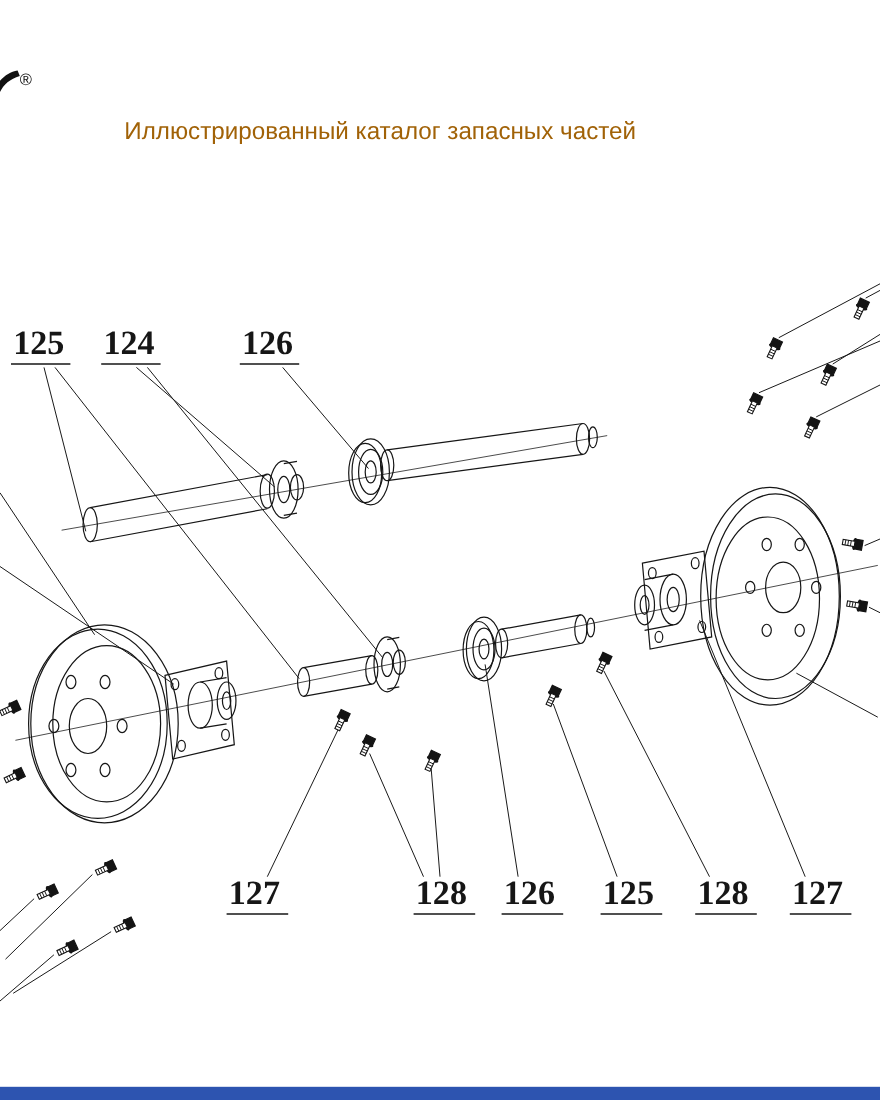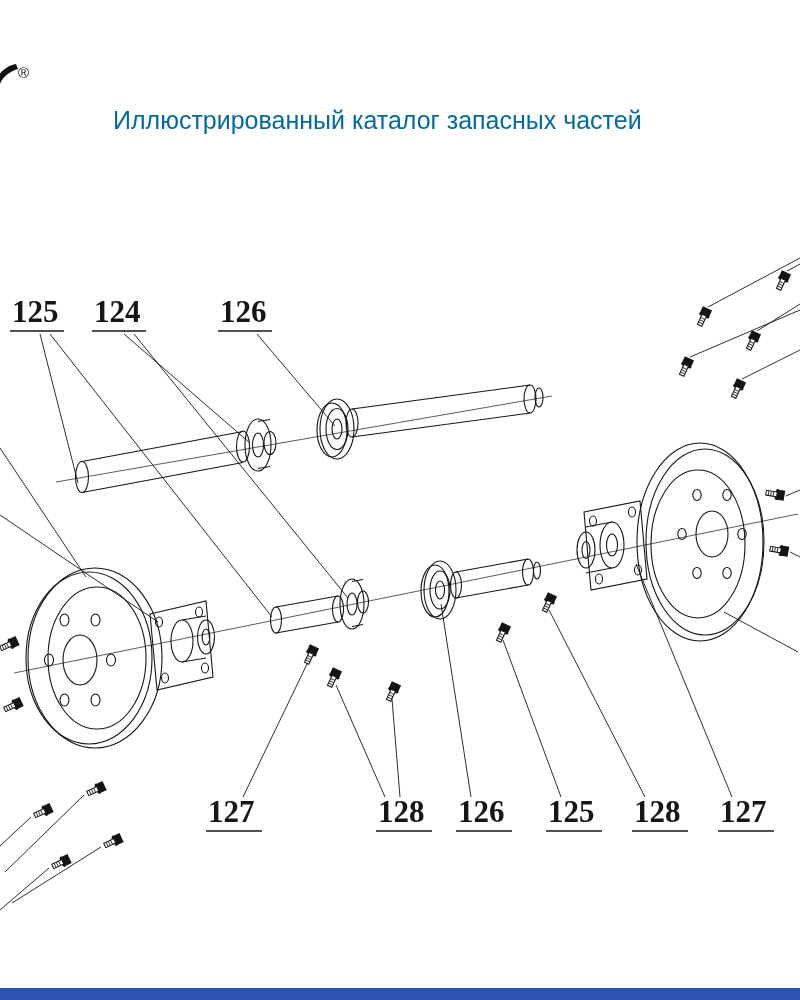--- a/index.html
+++ b/index.html
@@ -3,21 +3,21 @@
 <meta charset="utf-8">
 <style>
   * { margin:0; padding:0; box-sizing:border-box; }
   html,body { width:800px; height:1000px; background:#fff; overflow:hidden;
               font-family:"Liberation Sans", sans-serif; }
   .page { position:relative; width:800px; height:1000px; background:#fff; overflow:hidden; }
 
   .logo { position:absolute; left:-8px; top:62px; width:48px; height:30px; }
   .logo .reg { position:absolute; left:26px; top:2px; font-size:15px; color:#111; }
 
-  .title { position:absolute; left:113px; top:106px; font-size:25px; color:#0369a1;
+  .title { position:absolute; left:113px; top:106px; font-size:22px; color:#a16207;
            white-space:nowrap; }
 
   .diagram { position:absolute; left:0; top:0; }
 
   .part-label { font-family:"Liberation Serif", serif; font-weight:bold; font-size:31px; }
 
   .footer-bar { position:absolute; left:0; top:988px; width:800px; height:12px;
                 background:#2d54b0; }
 </style>
 </head>

